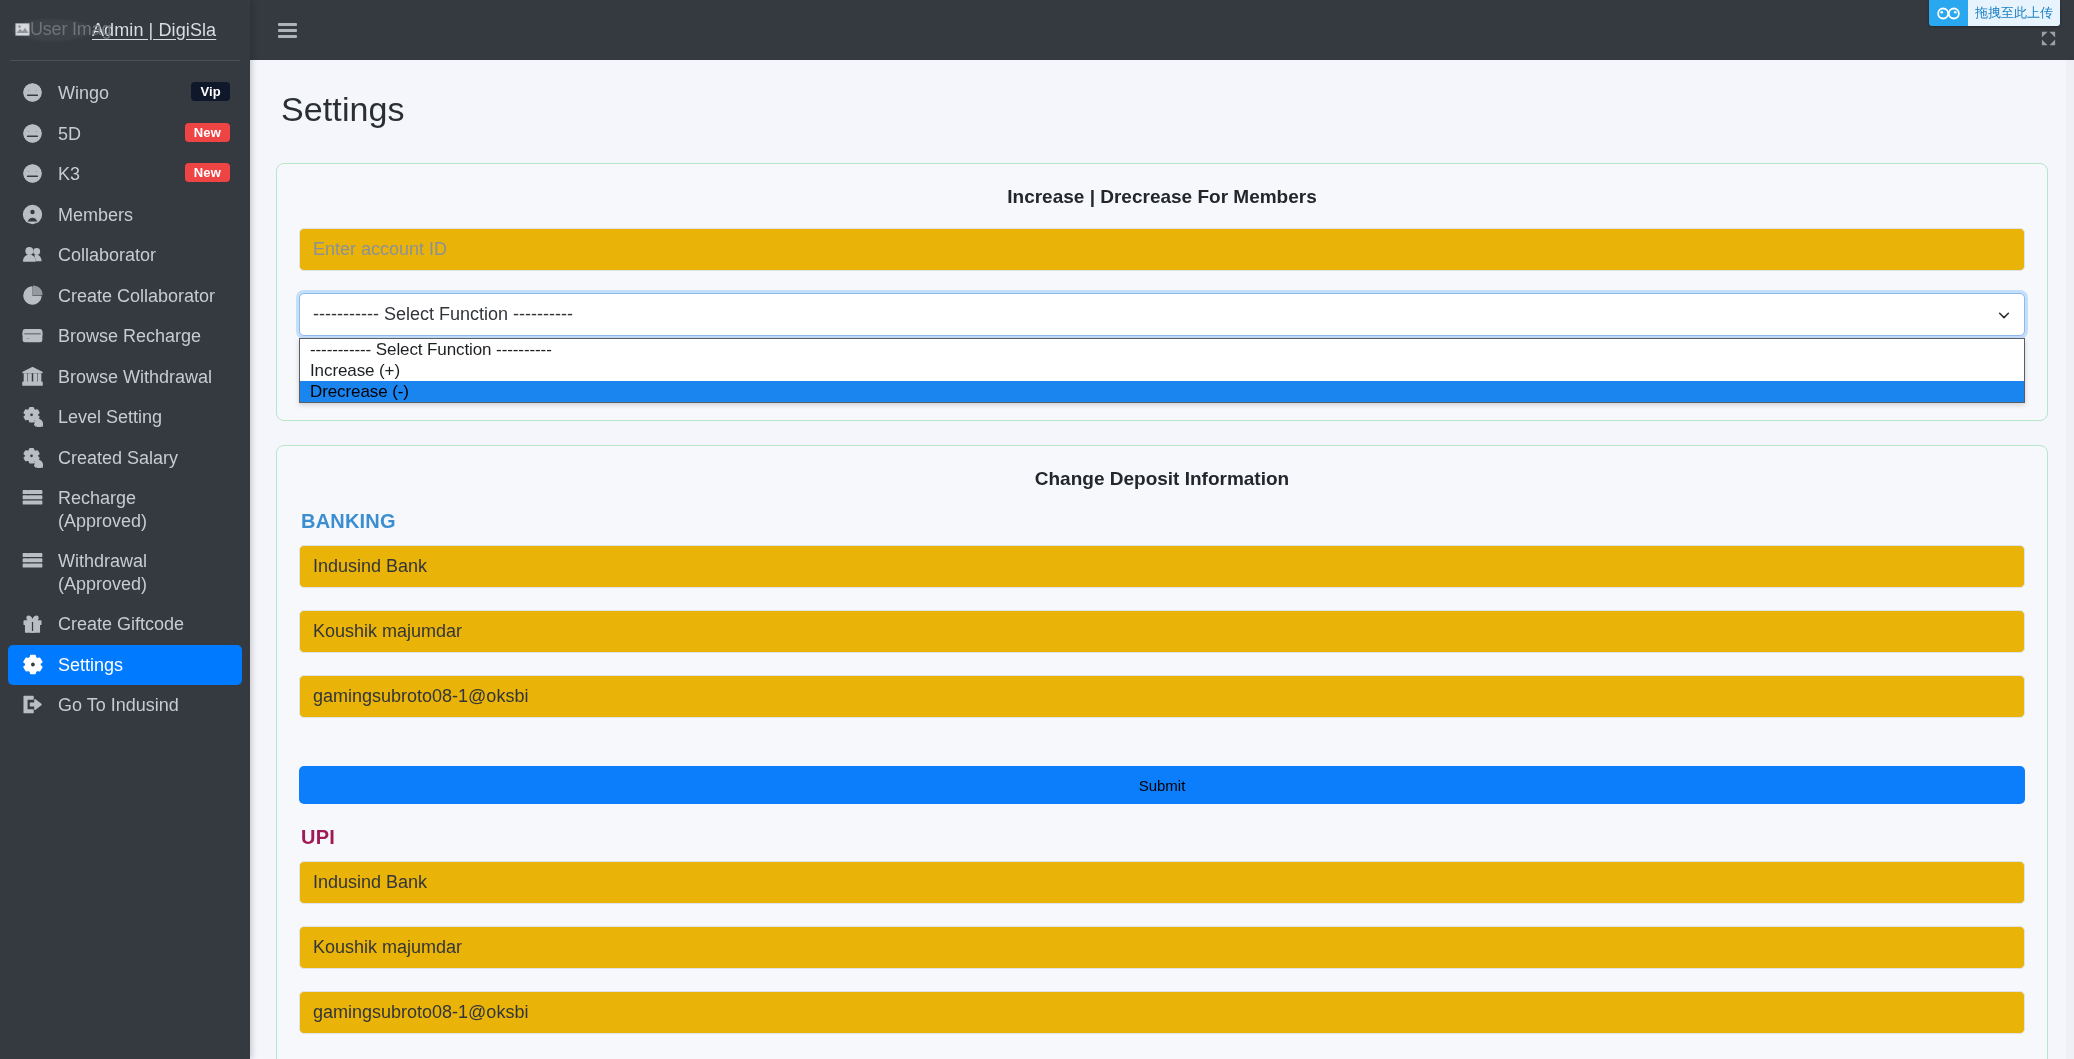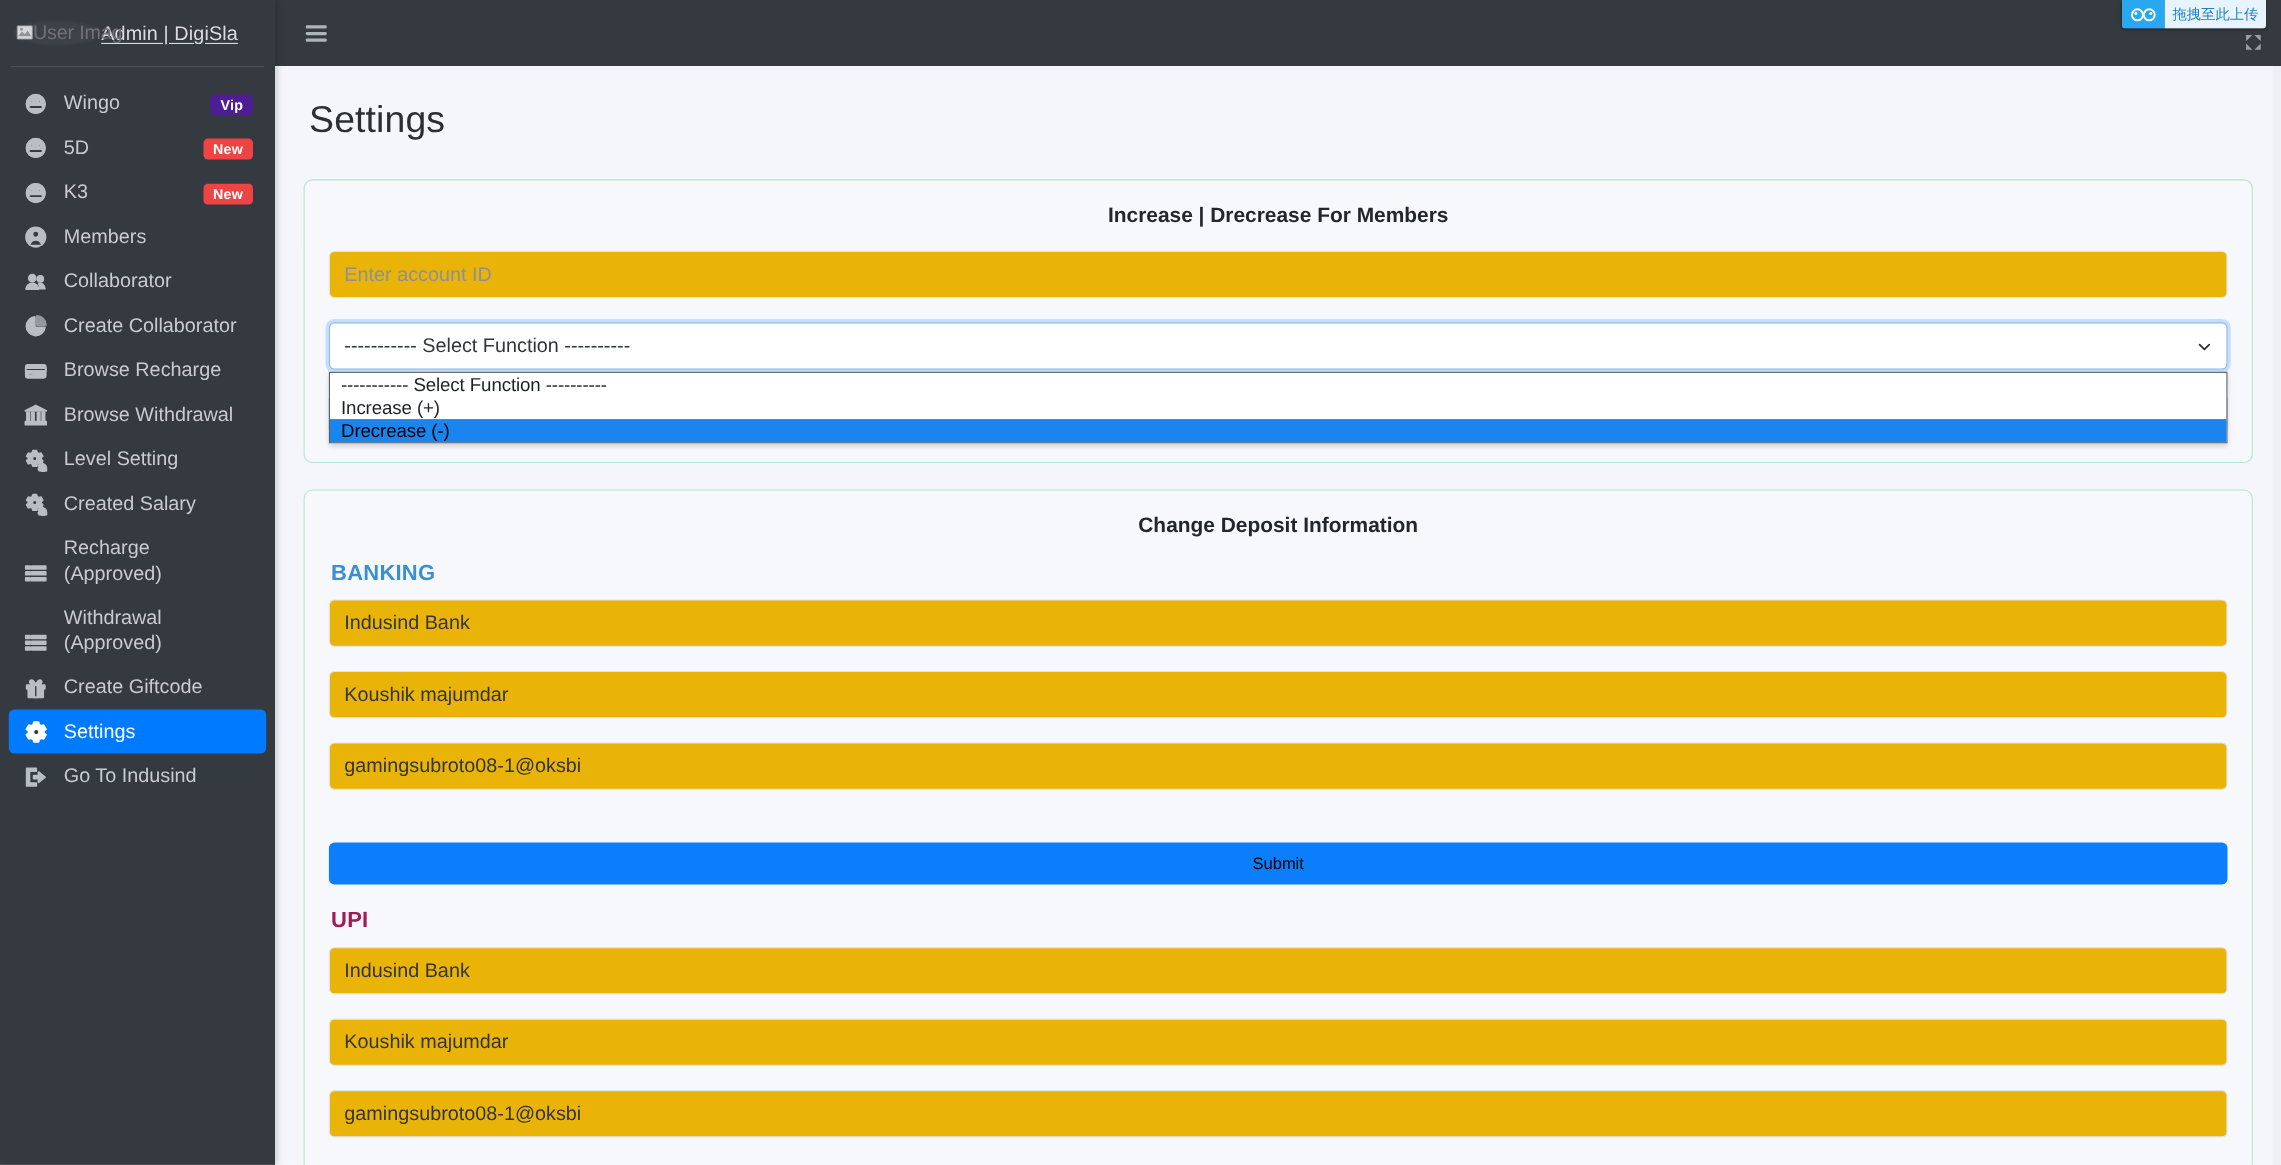--- a/index.html
+++ b/index.html
@@ -96,21 +96,21 @@
 
   .nav {
     display: flex;
     flex-direction: column;
     padding: 0 8px;
     gap: 0px;
   }
 
   .nav-item {
     display: flex;
-    align-items: flex-end;
+    align-items: flex-start;
     gap: 14px;
     padding: 9px 12px;
     border-radius: 5px;
     color: #c8ccd1;
     font-size: 18px;
     cursor: pointer;
     line-height: 1.25;
     position: relative;
   }
   .nav-item.active {
@@ -130,21 +130,21 @@
 
   .badge {
     font-size: 13px;
     font-weight: bold;
     color: #fff;
     border-radius: 4px;
     padding: 3px 9px;
     line-height: 1;
     letter-spacing: 0.2px;
   }
-  .badge-vip { background: #4c1d95; }
+  .badge-vip { background: #0f172a; }
   .badge-new { background: #ef4444; }
 
   
   .main {
     flex: 1;
     height: 1059px;
     display: flex;
     flex-direction: column;
     overflow: hidden;
     background: #f4f6fb;

